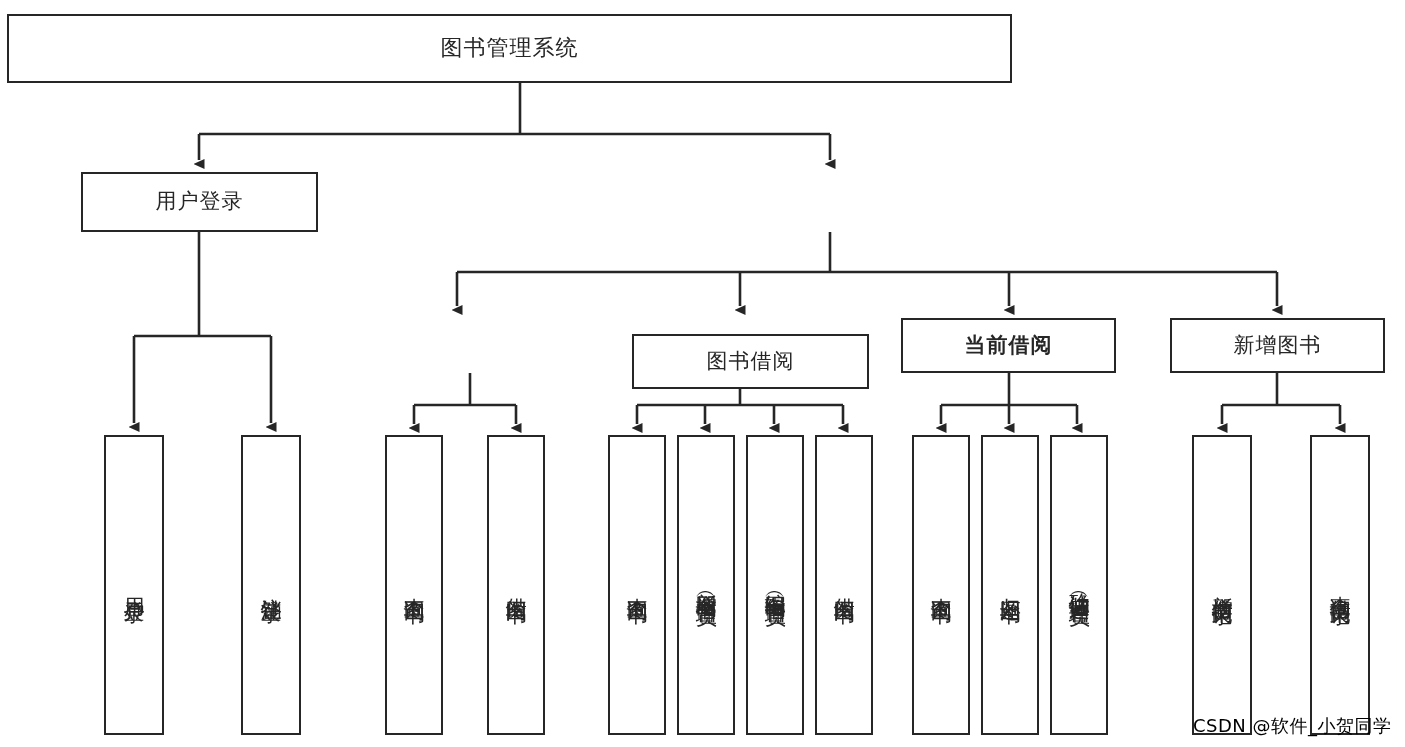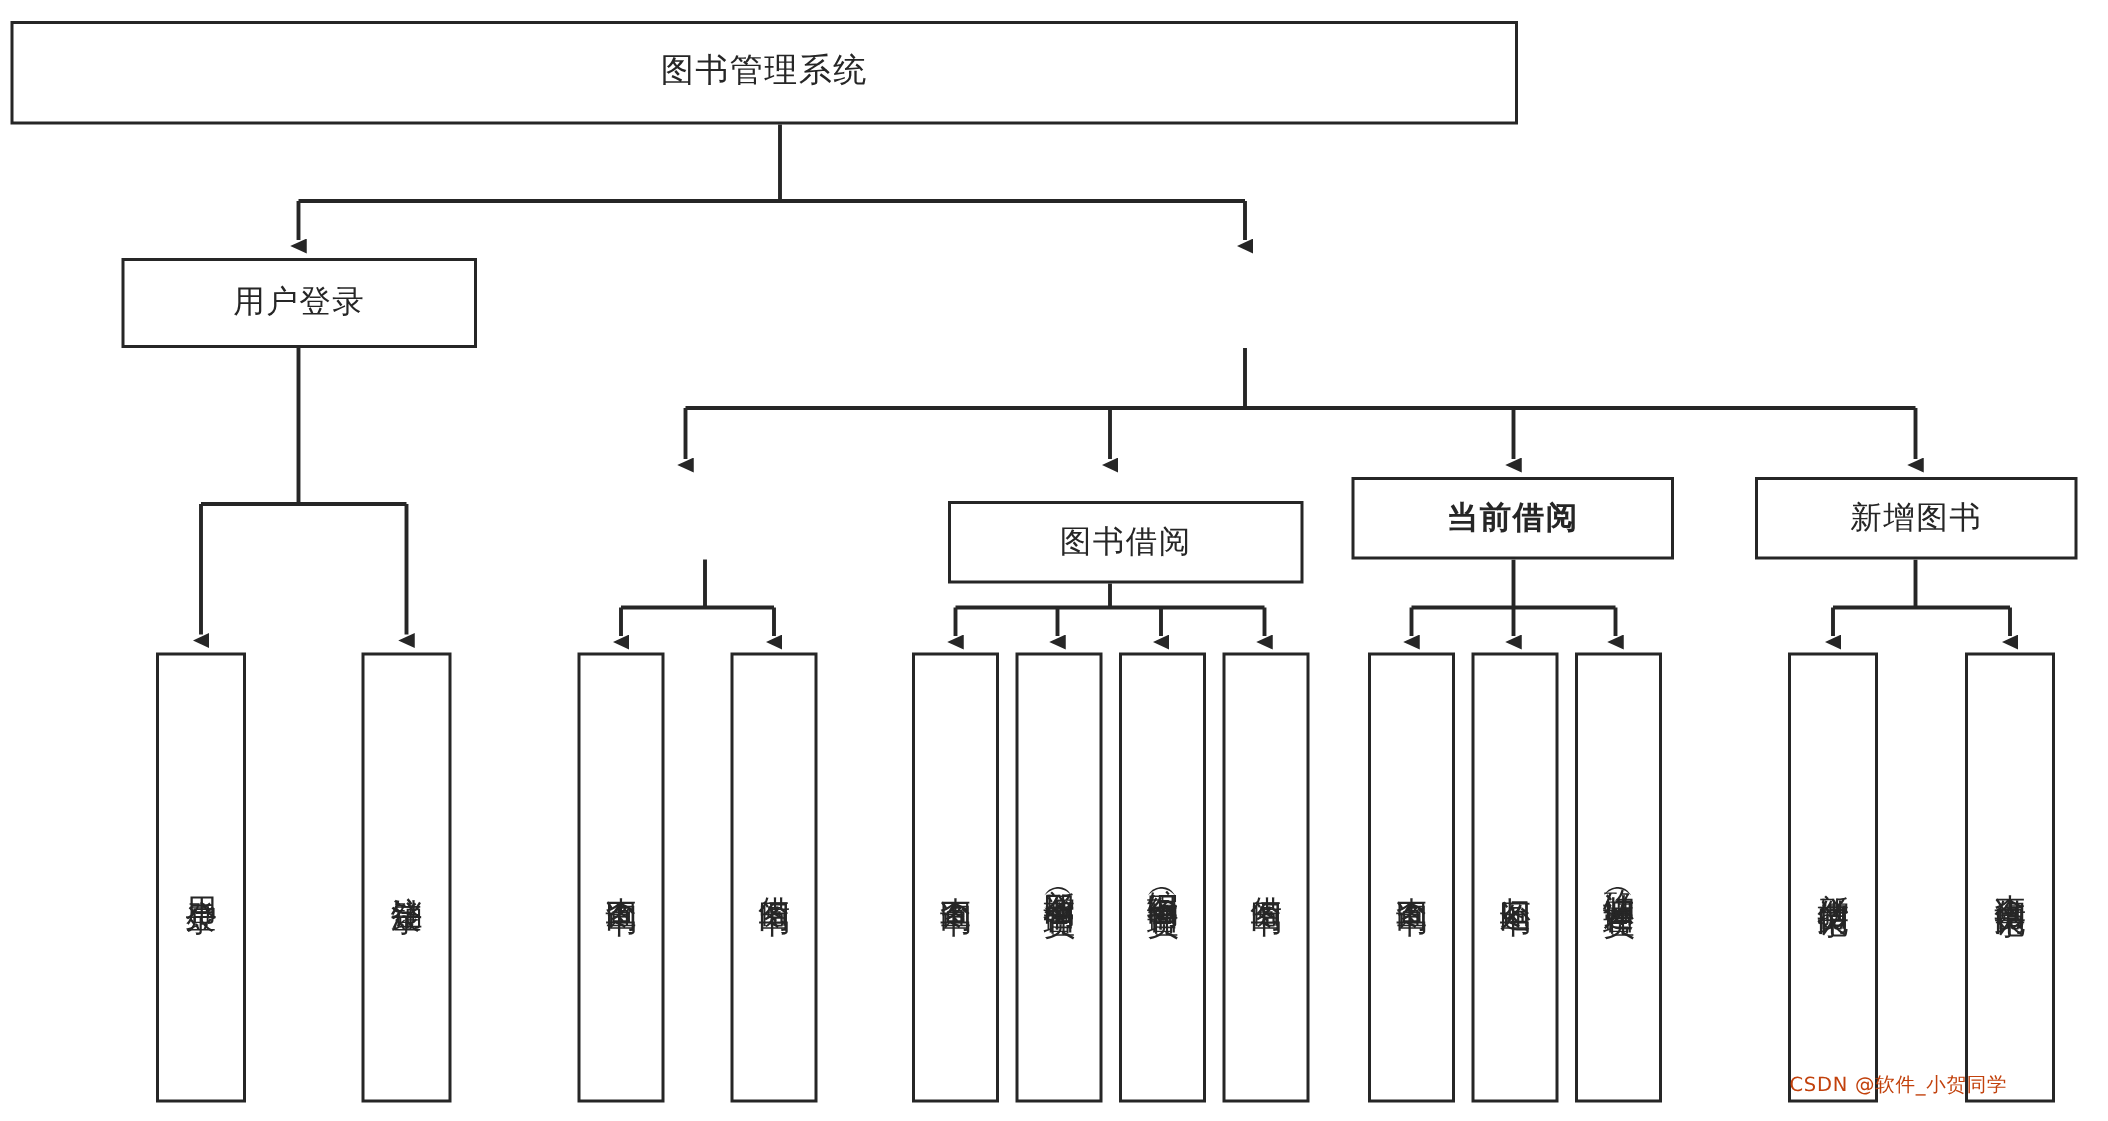--- a/index.html
+++ b/index.html
@@ -55,22 +55,22 @@
     align-items: center;
     justify-content: center;
     text-align: center;
   }
   .node-label {
     white-space: pre-wrap;
     display: block;
   }
   .watermark {
     position: absolute;
-    color: #c2410c;
-    font-size: 13px;
+    color: #000000;
+    font-size: 18px;
     letter-spacing: 0.5px;
     white-space: nowrap;
     pointer-events: none;
   }
 </style>
 </head>
 <body>
 
 <div id="diagram-root">
 

